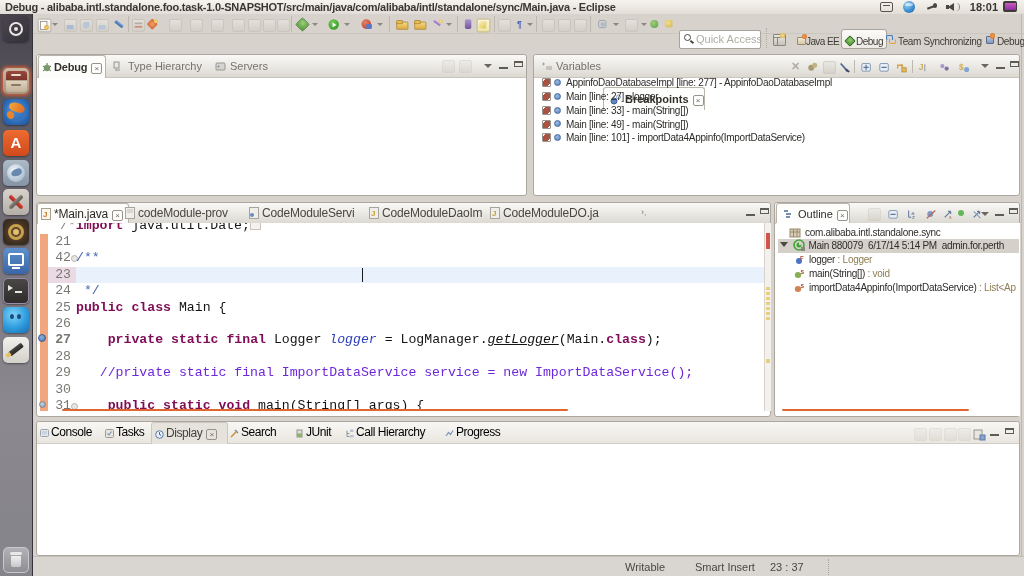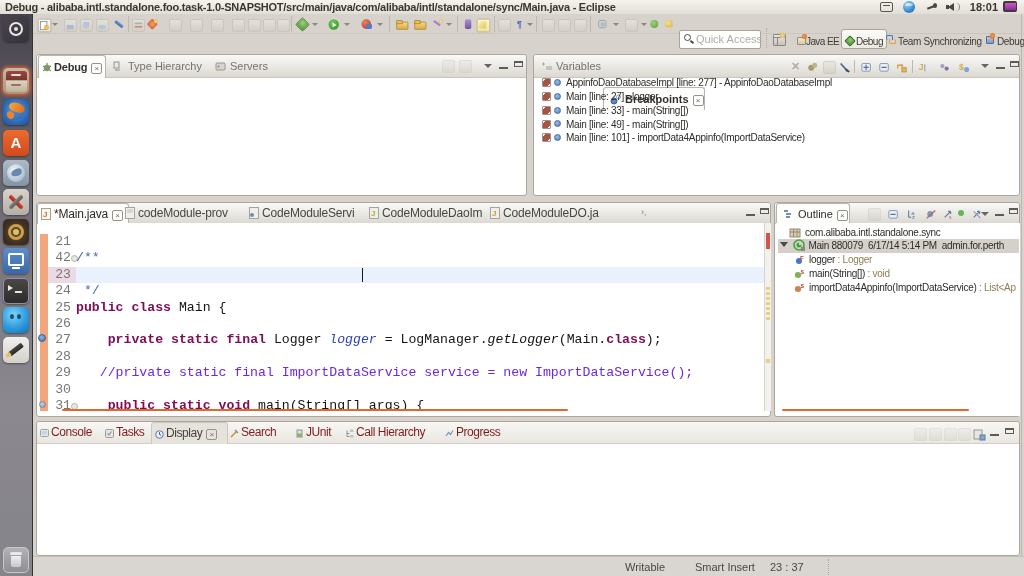--- a/index.html
+++ b/index.html
@@ -11,21 +11,21 @@
 #clock{right:26px;top:0px;font-size:11px;font-weight:bold;color:#3A3733;line-height:14px;}
 
 #launcher{left:0;top:14px;width:33px;height:562px;background:linear-gradient(#47444D 0%,#5C5962 18%,#7A7780 45%,#8B888F 70%,#85848A 100%);border-right:1px solid #35333A;box-sizing:border-box;}
 .ltile{position:absolute;left:3px;width:26px;height:26px;border-radius:5px;box-shadow:0 1px 2px rgba(0,0,0,.4);}
 
 #win{left:33px;top:14px;width:991px;height:562px;background:#D7D3CC;}
 .panel{position:absolute;background:#FFFFFF;border:1px solid #ABA69E;border-radius:3px;box-sizing:border-box;}
 .tabbar{position:absolute;left:0;top:0;right:0;height:22px;background:linear-gradient(#FAF9F7,#DCD9D2);border-bottom:1px solid #C9C5BE;border-radius:3px 3px 0 0;}
 .tab{position:absolute;top:0;height:22px;font-size:11px;line-height:22px;color:#77736C;white-space:nowrap;overflow:hidden;}
 .etab{font-size:12px;color:#4A463F;letter-spacing:-0.2px;}
-.btab{font-size:12px;color:#7f1d1d;letter-spacing:-0.45px;}
+.btab{font-size:12px;color:#000000;letter-spacing:-0.45px;}
 .tab.active{background:#FDFDFC;border:1px solid #B9B5AD;border-bottom:none;border-radius:3px 3px 0 0;color:#2F2C28;}
 .tclose{display:inline-block;width:9px;height:9px;line-height:9px;border:1px solid #97938B;border-radius:2px;font-size:8px;color:#6F6B64;margin-left:4px;text-align:center;vertical-align:0px;}
 .ticon{display:inline-block;width:11px;height:11px;vertical-align:-2px;margin-right:4px;}
 .minmax{position:absolute;top:6px;width:9px;height:8px;}
 .mmin{border-bottom:2px solid #5E5B55;height:6px;}
 .mmax{border:1.5px solid #5E5B55;height:6px;box-sizing:border-box;border-top-width:2.5px;}
 .menuarr{position:absolute;top:8px;width:0;height:0;border-left:4px solid transparent;border-right:4px solid transparent;border-top:4px solid #6A665F;}
 .fadeicon{position:absolute;width:13px;height:13px;border-radius:2px;background:linear-gradient(#E8E6E1,#D2CEC6);border:1px solid #C2BDB5;opacity:.75;transform:scale(.85);}
 
 .tico{position:absolute;top:17px;width:15px;height:15px;border-radius:2px;transform:scale(.8);opacity:.92;}
@@ -396,30 +396,31 @@
 
    <div class="abs" style="left:33px;top:32px;width:5px;height:5px;border-radius:50%;background:#E8E6E2;border:1px solid #B8B4AC;"></div>
    <div class="abs" style="left:33px;top:180px;width:5px;height:5px;border-radius:50%;background:#E8E6E2;border:1px solid #B8B4AC;"></div>
 
    <div class="num" style="left:11px;top:11px;">21</div>
    <div class="num" style="left:11px;top:27.4px;">42</div>
    <div class="num" style="left:11px;top:43.8px;">23</div>
    <div class="num" style="left:11px;top:60.2px;">24</div>
    <div class="num" style="left:11px;top:76.6px;">25</div>
    <div class="num" style="left:11px;top:93px;">26</div>
-   <div class="num" style="left:11px;top:109.4px;">27</div>
+   <div class="num" style="left:11px;top:109.4px;font-weight:bold;">27</div>
    <div class="num" style="left:11px;top:125.8px;">28</div>
    <div class="num" style="left:11px;top:142.2px;">29</div>
    <div class="num" style="left:11px;top:158.6px;">30</div>
    <div class="num" style="left:11px;top:175px;">31</div>
 
+   <div class="cl" style="left:22px;top:-5.8px;"><span style="color:#8A8A8A;">/*</span><span class="kw">import</span> java.util.Date;<span style="display:inline-block;width:9px;height:11px;border:1px solid #C8C4BC;background:#F4F2EE;vertical-align:-1px;"></span></div>
    <div class="cl" style="left:38px;top:27.4px;"><span class="jd">/**</span></div>
    <div class="cl" style="left:38px;top:60.2px;"><span class="jd"> */</span></div>
    <div class="cl" style="left:38px;top:76.6px;"><span class="kw">public</span> <span class="kw">class</span> Main {</div>
-   <div class="cl" style="left:38px;top:109.4px;">    <span class="kw">private</span> <span class="kw">static</span> <span class="kw">final</span> Logger <span style="color:#2F41BC;font-style:italic;">logger</span> = LogManager.<span style="font-style:italic;">getLogger</span>(Main.<span class="kw">class</span>);</div>
+   <div class="cl" style="left:38px;top:109.4px;">    <span class="kw">private</span> <span class="kw">static</span> <span class="kw">final</span> Logger <span style="color:#2F41BC;font-style:italic;">logger</span> = LogManager.<span style="font-style:italic;text-decoration:underline;">getLogger</span>(Main.<span class="kw">class</span>);</div>
    <div class="cl" style="left:38px;top:142.2px;"><span class="cm">   //private static final ImportDataService service = new ImportDataService();</span></div>
    <div class="cl" style="left:38px;top:175px;">    <span class="kw">public</span> <span class="kw">static</span> <span class="kw">void</span> main(String[] args) {</div>
 
    <div class="abs" style="left:323.5px;top:45px;width:1.5px;height:14px;background:#1A1A1A;"></div>
 
    <div class="abs" style="left:726px;top:0;width:7px;height:188px;background:#F2F1EE;border-left:1px solid #D8D4CC;"></div>
    <div class="abs" style="left:727.5px;top:10px;width:4px;height:16px;background:#D4544C;"></div>
    <div class="abs" style="left:728px;top:64px;width:4px;height:3px;background:#E8D080;"></div>
    <div class="abs" style="left:728px;top:69px;width:4px;height:3px;background:#E8D080;"></div>
    <div class="abs" style="left:728px;top:74px;width:4px;height:3px;background:#E8D080;"></div>

